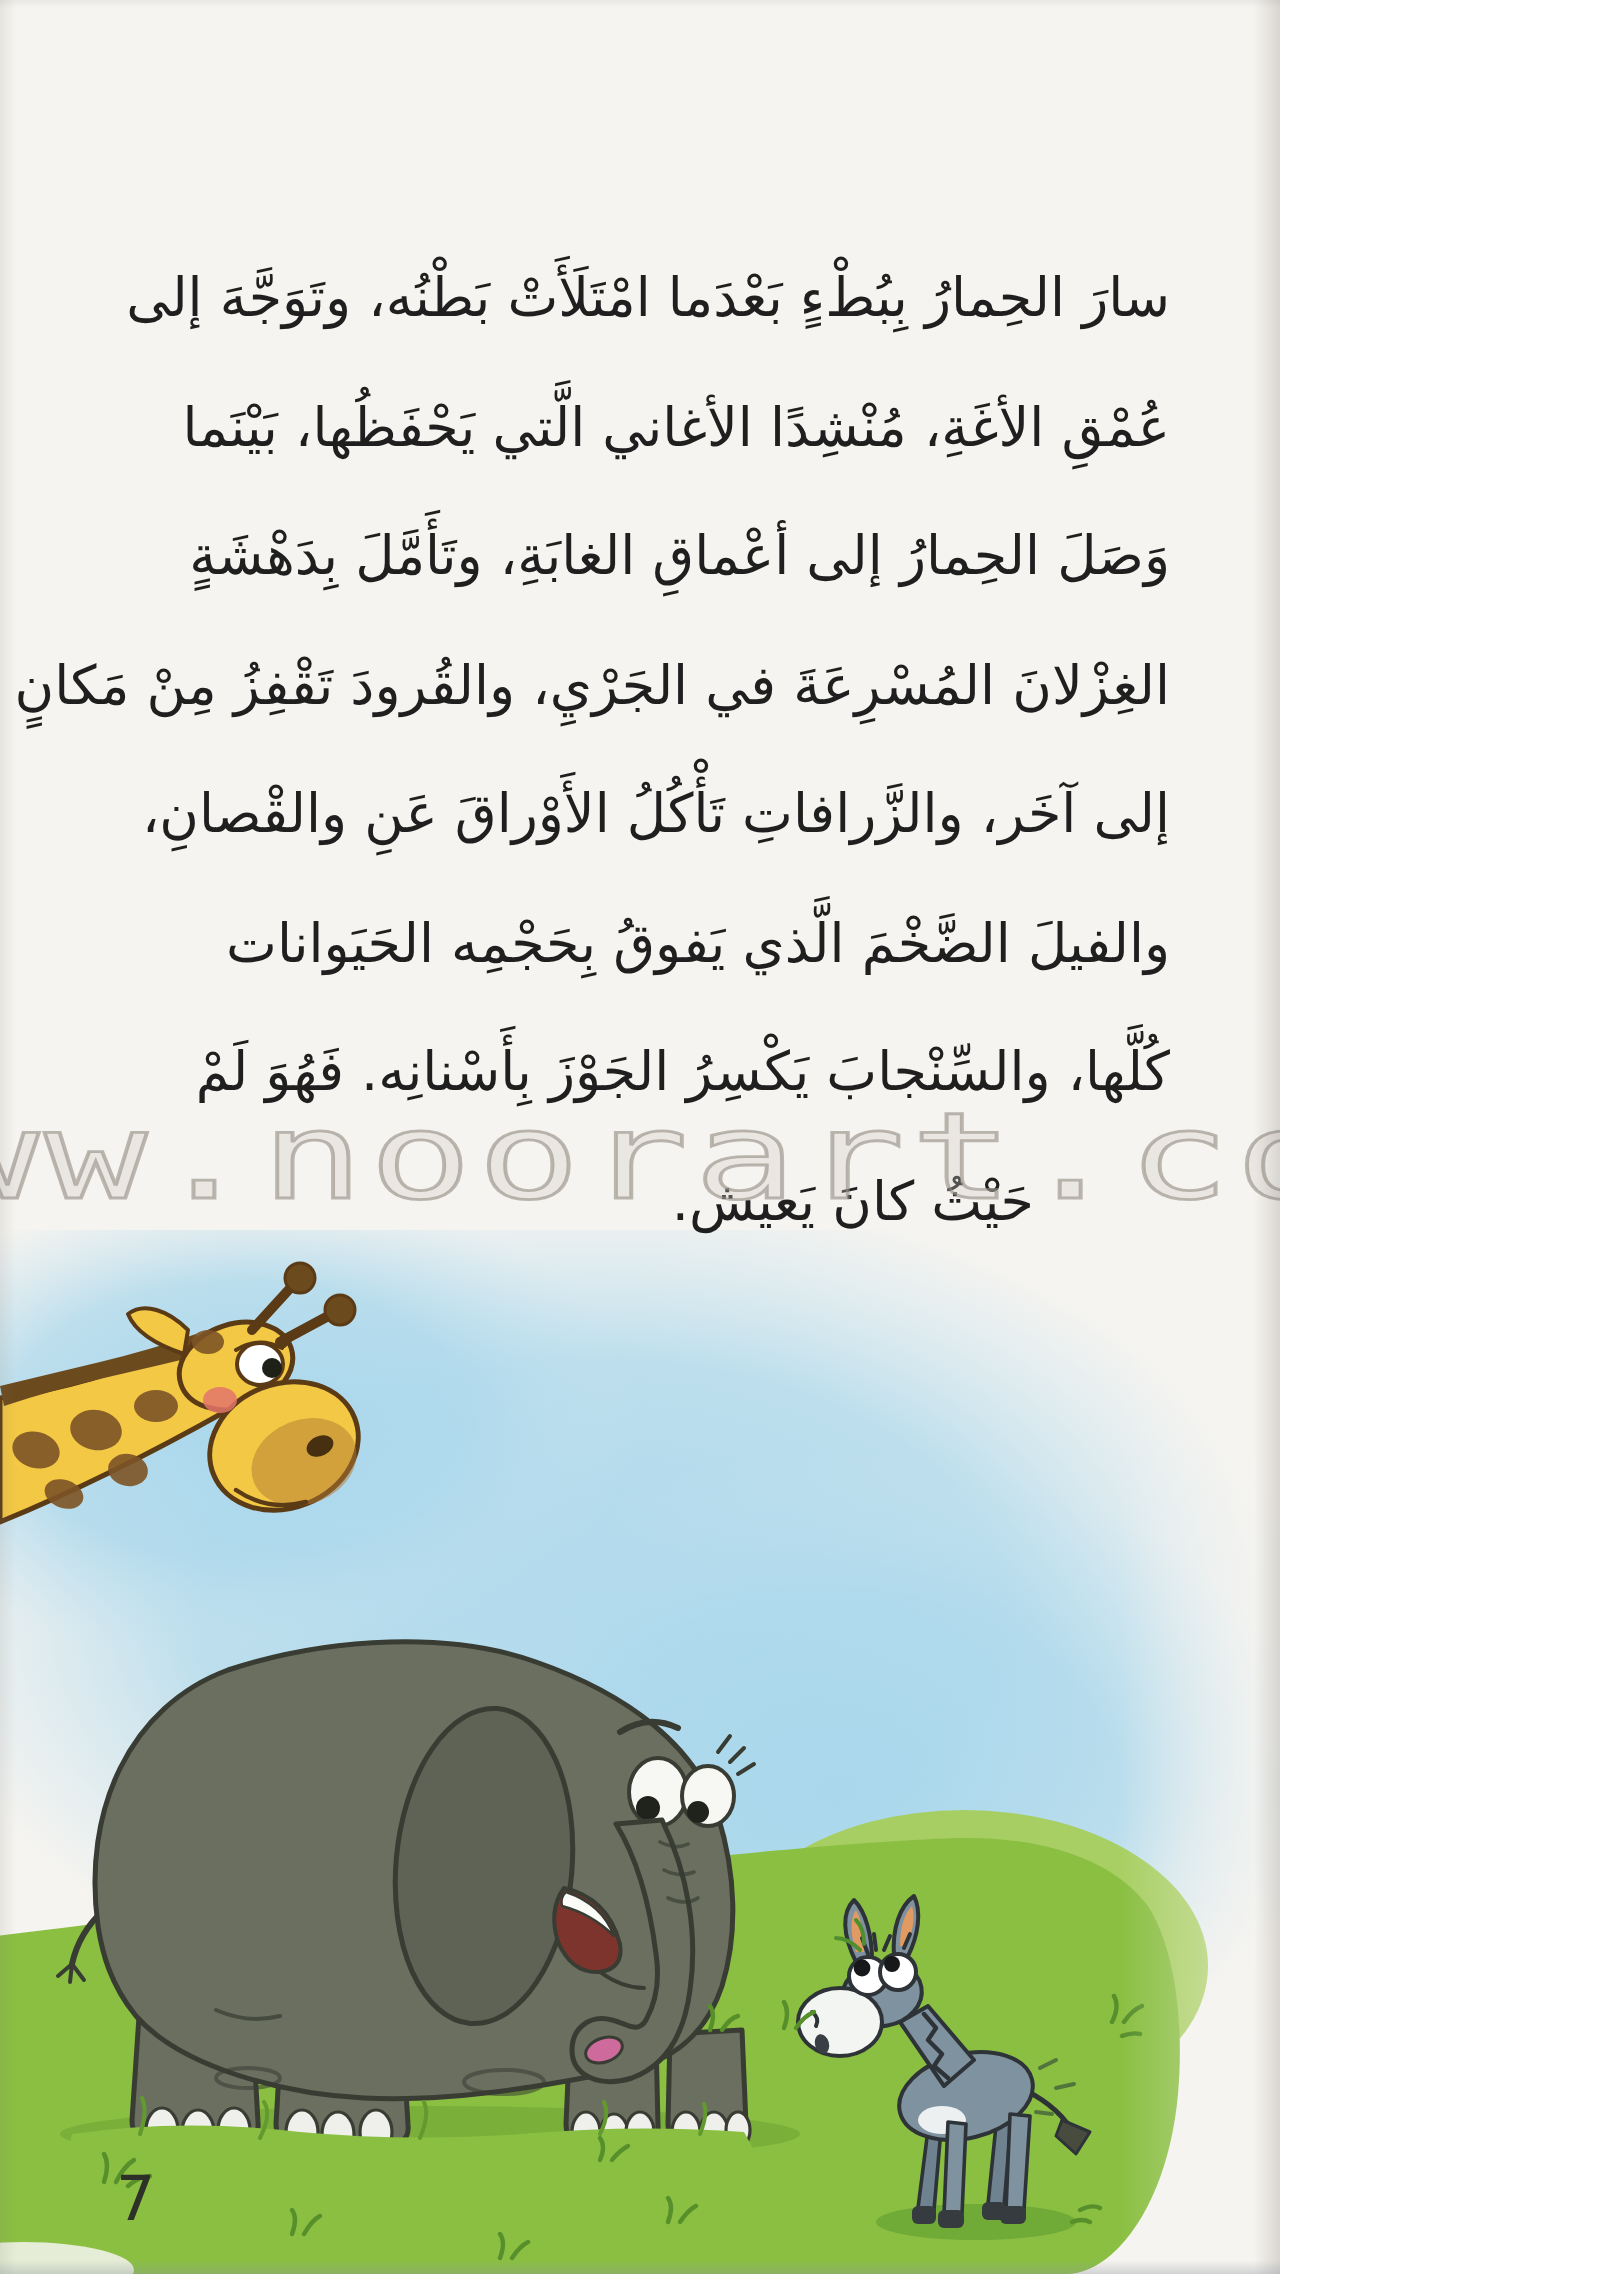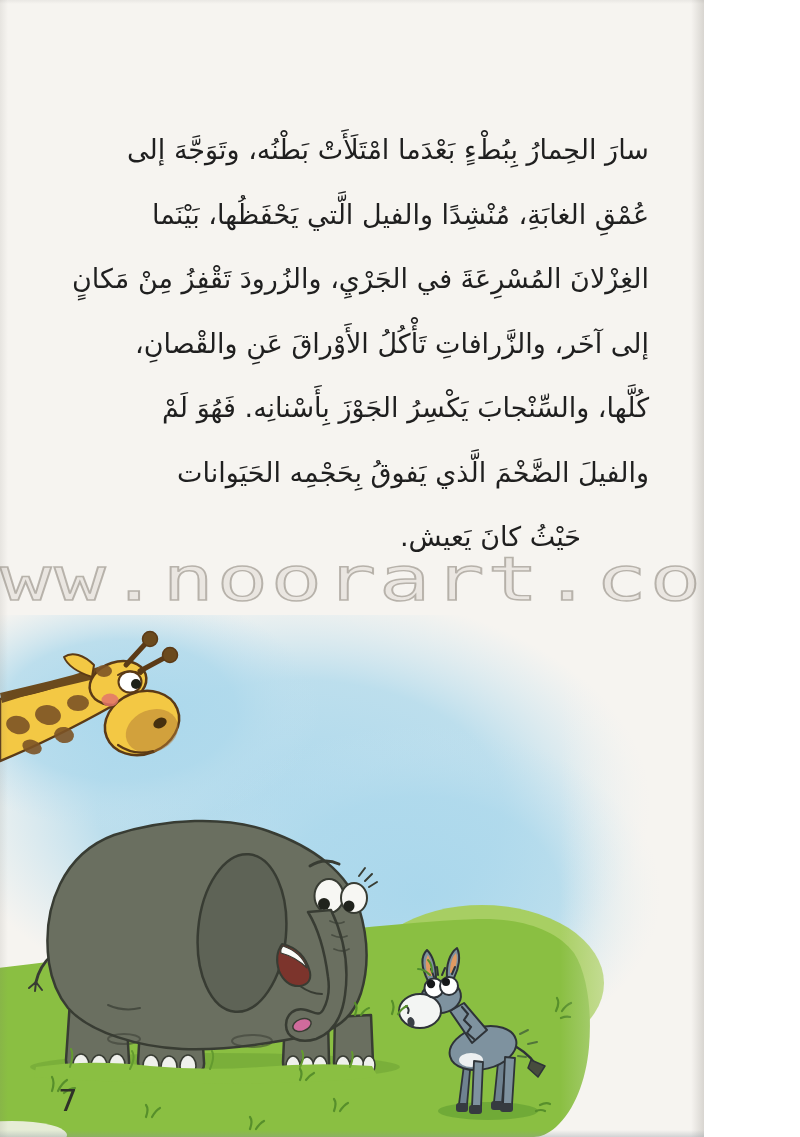--- a/index.html
+++ b/index.html
@@ -1,17 +1,17 @@
 <!DOCTYPE html>
 <html lang="ar"><head>
 <meta charset="utf-8">
 <style>
   html,body { margin:0; padding:0; }
   .page {
-    position:relative; width:704px; height:1137px;
+    position:relative; width:640px; height:1137px;
     background:#f6f4f0; overflow:hidden;
     font-family:"DejaVu Sans", sans-serif;
   }
   
   .story {
     position:absolute; top:118px; right:55px; left:36px; z-index:2;
     direction:rtl; text-align:right;
     font-size:27px; color:#1f1f1f; font-weight:500;
   }
   .story .line { height:64.5px; line-height:64.5px; white-space:nowrap; }
@@ -45,25 +45,26 @@
   .edge-bottom { bottom:0; left:0; right:0; height:7px;
     background:linear-gradient(to top, rgba(140,150,160,0.35), rgba(140,150,160,0)); }
 </style>
 </head>
 <body>
 
 <div class="page">
 
   <div class="story">
     <div class="line">سارَ الحِمارُ بِبُطْءٍ بَعْدَما امْتَلَأَتْ بَطْنُه، وتَوَجَّهَ إلى</div>
-    <div class="line">عُمْقِ الغابَةِ، مُنْشِدًا والفيل الَّتي يَحْفَظُها، بَيْنَما</div>
-    <div class="line">الغِزْلانَ المُسْرِعَةَ في الجَرْيِ، والزُرودَ تَقْفِزُ مِنْ مَكانٍ</div>
+    <div class="line">عُمْقِ الأغَةِ، مُنْشِدًا الأغاني الَّتي يَحْفَظُها، بَيْنَما</div>
+    <div class="line">وَصَلَ الحِمارُ إلى أعْماقِ الغابَةِ، وتَأَمَّلَ بِدَهْشَةٍ</div>
+    <div class="line">الغِزْلانَ المُسْرِعَةَ في الجَرْيِ، والقُرودَ تَقْفِزُ مِنْ مَكانٍ</div>
     <div class="line">إلى آخَر، والزَّرافاتِ تَأْكُلُ الأَوْراقَ عَنِ والقْصانِ،</div>
+    <div class="line">والفيلَ الضَّخْمَ الَّذي يَفوقُ بِحَجْمِه الحَيَوانات</div>
     <div class="line">كُلَّها، والسِّنْجابَ يَكْسِرُ الجَوْزَ بِأَسْنانِه. فَهُوَ لَمْ</div>
-    <div class="line">والفيلَ الضَّخْمَ الَّذي يَفوقُ بِحَجْمِه الحَيَوانات</div>
     <div class="line l10">حَيْثُ كانَ يَعيش.</div>
   </div>
 
   <div class="watermark">www.noorart.com</div>
 
   <svg class="illustration" width="800" height="522" viewBox="0 0 800 522" aria-hidden="true">
     <defs>
       <radialGradient id="skyGrad" cx="50%" cy="50%" r="50%">
         <stop offset="0%" stop-color="#a9d7ec" stop-opacity="0.95"></stop>
         <stop offset="58%" stop-color="#aed9ec" stop-opacity="0.8"></stop>

